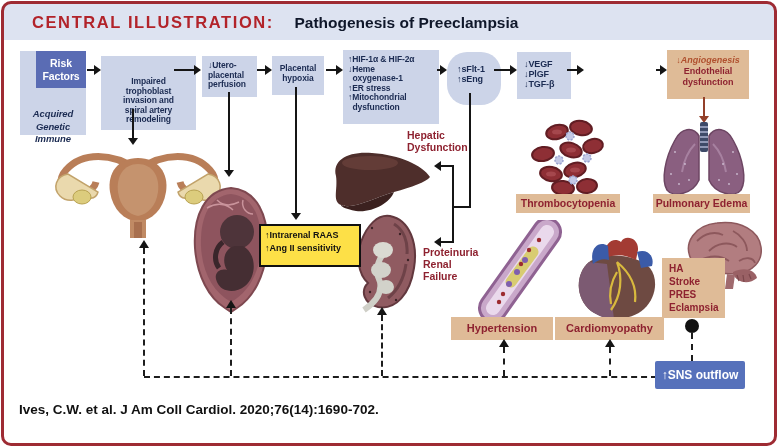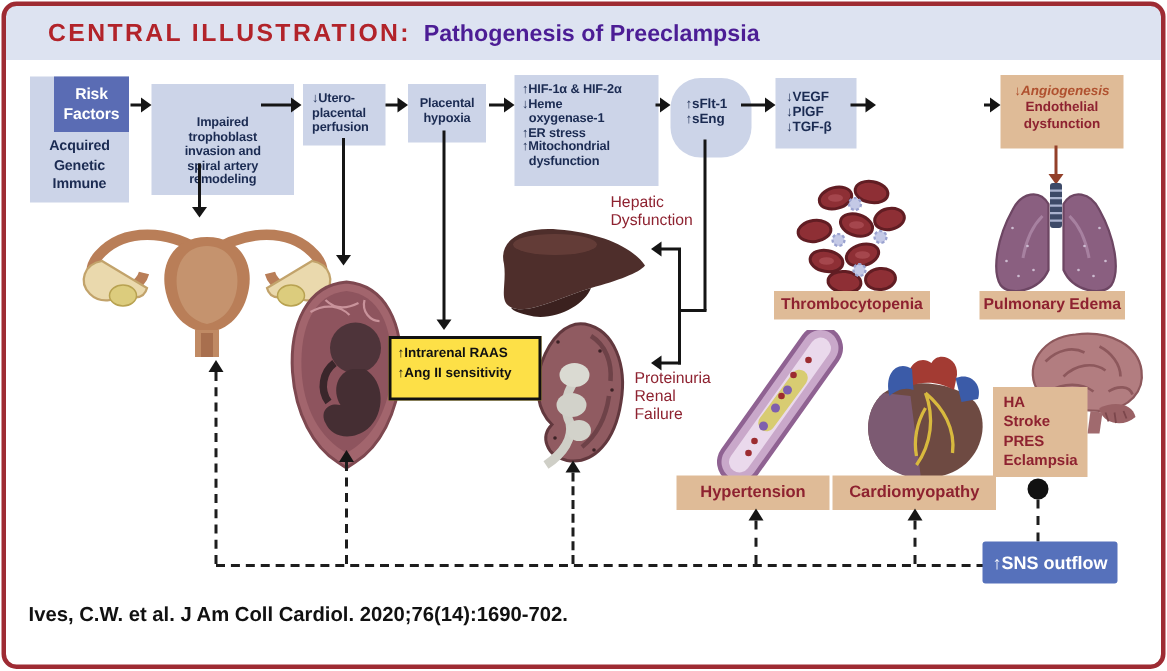--- a/index.html
+++ b/index.html
@@ -2,27 +2,27 @@
 <html><head>
 <meta charset="utf-8">
 <style>
   html,body{margin:0;padding:0;background:#fff;}
   #stage{position:relative;width:778px;height:447px;background:#fff;overflow:hidden;
          font-family:"Liberation Sans",sans-serif;}
   #frame{position:absolute;inset:1px;border:3px solid #9e2b33;border-radius:10px;pointer-events:none;z-index:50;}
   #header-band{position:absolute;left:4px;top:4px;width:770px;height:36px;background:#dde3f1;}
   #header-text{position:absolute;left:28px;top:0;height:36px;line-height:37px;white-space:nowrap;}
   .hdr-red{color:#b2232a;font-weight:bold;font-size:16.5px;letter-spacing:1.6px;}
-  .hdr-navy{color:#4c1d95;font-weight:bold;font-size:15.5px;margin-left:4px;}
+  .hdr-navy{color:#0f172a;font-weight:bold;font-size:15.5px;margin-left:16px;}
   .ml{white-space:pre-line;}
   .box{position:absolute;background:#ccd4e8;color:#1b2b52;font-weight:bold;font-size:8.5px;
        line-height:1.13;text-align:center;letter-spacing:-0.1px;}
   .box.la{text-align:left;}
   .tanbox{position:absolute;background:#dfbb97;color:#8e2230;font-weight:bold;text-align:center;}
-  .redlabel{position:absolute;color:#8e2230;font-weight:normal;font-size:10.5px;line-height:1.15;}
+  .redlabel{position:absolute;color:#8e2230;font-weight:bold;font-size:10.5px;line-height:1.15;}
   .hline{position:absolute;height:2px;background:#151515;}
   .vline{position:absolute;width:2px;background:#151515;}
   .harrow{position:absolute;height:2px;background:#151515;}
   .harrow::after{content:'';position:absolute;right:-6px;top:-4px;border:5px solid transparent;
                  border-left:7px solid #151515;border-right:none;}
   .vline.hd::after{content:'';position:absolute;bottom:-6px;left:-4px;border:5px solid transparent;
                  border-top:7px solid #151515;border-bottom:none;}
   .hline.hl::before{content:'';position:absolute;left:-6px;top:-4px;border:5px solid transparent;
                  border-right:7px solid #151515;border-left:none;}
   .vline.red{background:#93402a;}
@@ -42,21 +42,21 @@
   <div id="header-band">
     <div id="header-text">
       <span class="hdr-red">CENTRAL ILLUSTRATION:</span>
       <span class="hdr-navy">Pathogenesis of Preeclampsia</span>
     </div>
   </div>
 
   <div class="box" style="left:20px;top:51px;width:66px;height:84px;background:#ccd4e8;">
     <div class="ml" style="background:#5a6cb4;color:#fff;font-size:10.5px;line-height:1.25;padding:6px 0 5px;margin-left:16px;">Risk
 Factors</div>
-    <div class="ml" style="font-size:9.5px;line-height:1.3;padding-top:4px;">Acquired
+    <div class="ml" style="font-size:9.5px;line-height:1.3;padding-top:20px;font-style:italic;">Acquired
 Genetic
 Immune</div>
   </div>
   <div class="box ml" style="left:101px;top:56px;width:95px;height:53px;padding-top:21px;">Impaired
 trophoblast
 invasion and
 spiral artery
 remodeling</div>
   <div class="box ml la" style="left:202px;top:56px;width:49px;height:36px;padding:5px 0 0 6px;">↓Utero-
 placental

